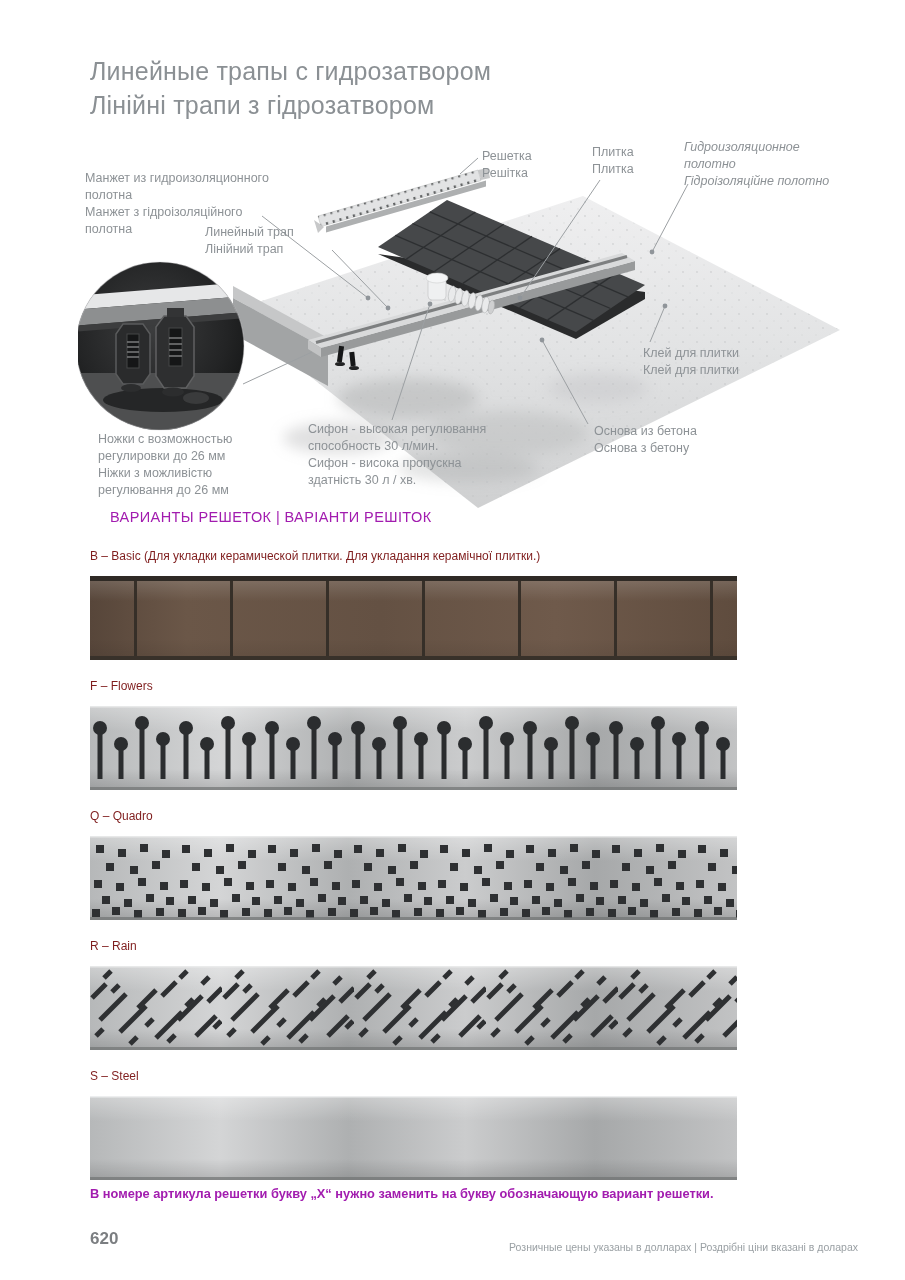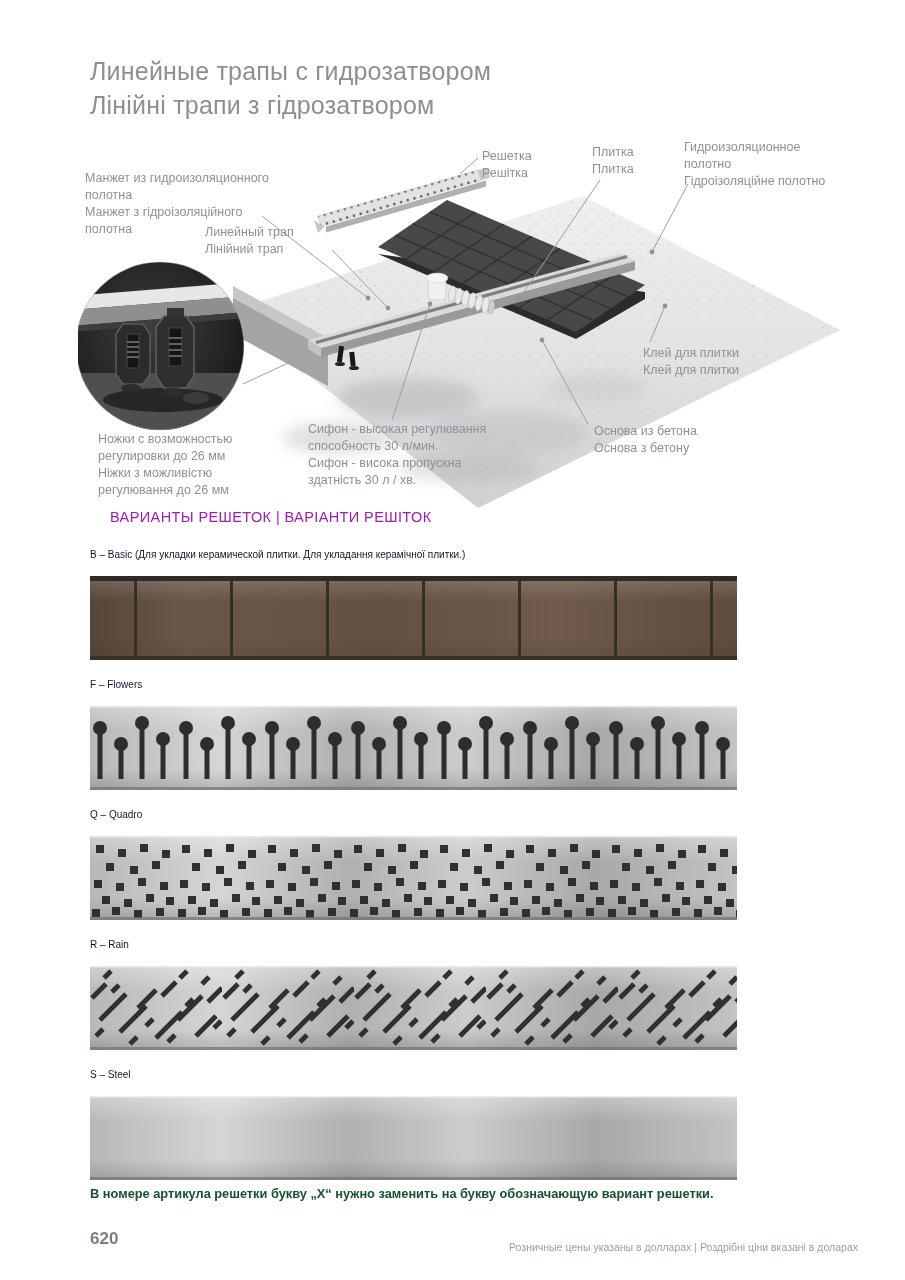--- a/index.html
+++ b/index.html
@@ -3,24 +3,24 @@
 <meta charset="utf-8">
 <style>
   html,body{margin:0;padding:0;background:#ffffff;}
   .page{position:relative;width:905px;height:1280px;background:#ffffff;overflow:hidden;
         font-family:"Liberation Sans",sans-serif;}
   .title{position:absolute;left:90px;top:54px;font-size:25px;line-height:34px;color:#8b9094;letter-spacing:.2px;}
   .diagram{position:absolute;left:78px;top:128px;width:770px;height:382px;}
   .lbl{position:absolute;font-size:12.5px;line-height:17px;color:#8d9296;}
   .lbl span{display:block;}
   .heading{position:absolute;left:90px;top:509px;font-size:14.5px;letter-spacing:.4px;color:#a21caf;margin-left:20px;}
-  .variant-label{position:absolute;left:90px;font-size:10px;color:#0f172a;}
+  .variant-label{position:absolute;left:90px;font-size:12px;color:#7f1d1d;}
   .strip{position:absolute;left:90px;width:647px;height:84px;}
   .strip svg{display:block;width:100%;height:100%;}
-  .notes{position:absolute;left:90px;top:1185px;font-size:12.8px;font-weight:bold;color:#14532d;line-height:17px;width:700px;}
+  .notes{position:absolute;left:90px;top:1185px;font-size:12.8px;font-weight:bold;color:#a21caf;line-height:17px;width:700px;}
   .notes span{display:block;}
   .pagenum{position:absolute;left:90px;top:1229px;font-size:17px;font-weight:bold;color:#7b7e81;}
   .footer-right{position:absolute;right:47px;top:1241px;font-size:10.5px;color:#9aa0a4;}
   .defs-holder{position:absolute;width:0;height:0;overflow:hidden;}
 </style>
 </head>
 <body>
 
 <div class="page">
 
@@ -271,21 +271,21 @@
     <span>Лінійний трап</span>
   </div>
   <div class="lbl" style="left:482px;top:148px;">
     <span>Решетка</span>
     <span>Решітка</span>
   </div>
   <div class="lbl" style="left:592px;top:144px;">
     <span>Плитка</span>
     <span>Плитка</span>
   </div>
-  <div class="lbl" style="left:684px;top:139px;">
+  <div class="lbl" style="left:684px;top:139px;font-style:italic;">
     <span>Гидроизоляционное</span>
     <span>полотно</span>
     <span>Гідроізоляційне полотно</span>
   </div>
   <div class="lbl" style="left:643px;top:345px;">
     <span>Клей для плитки</span>
     <span>Клей для плитки</span>
   </div>
   <div class="lbl" style="left:586px;top:423px;margin-left:8px;">
     <span>Основа из бетона</span>

